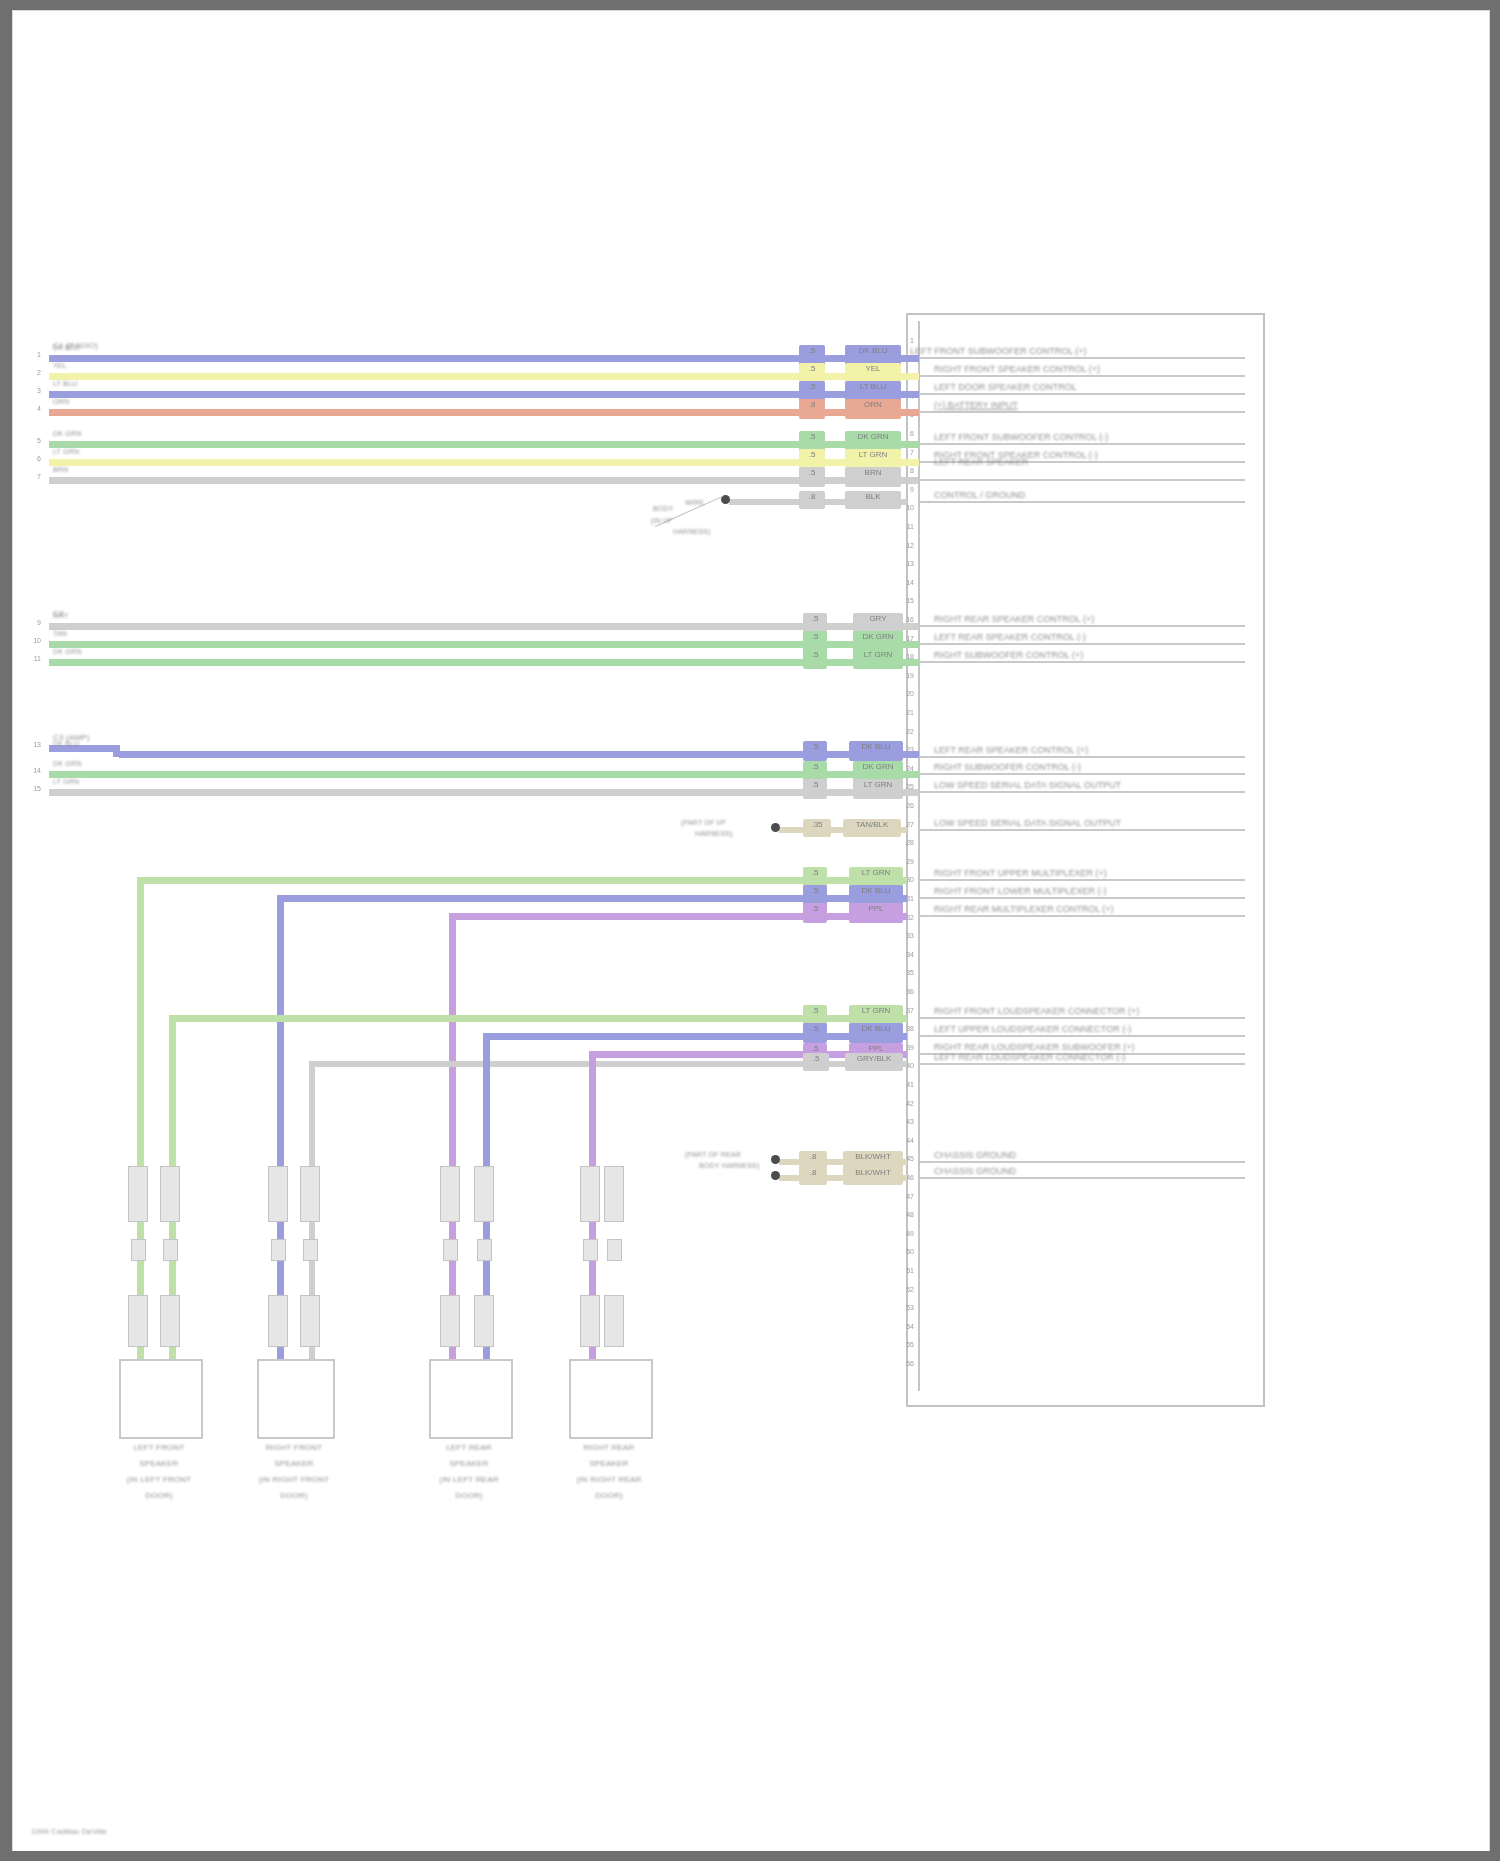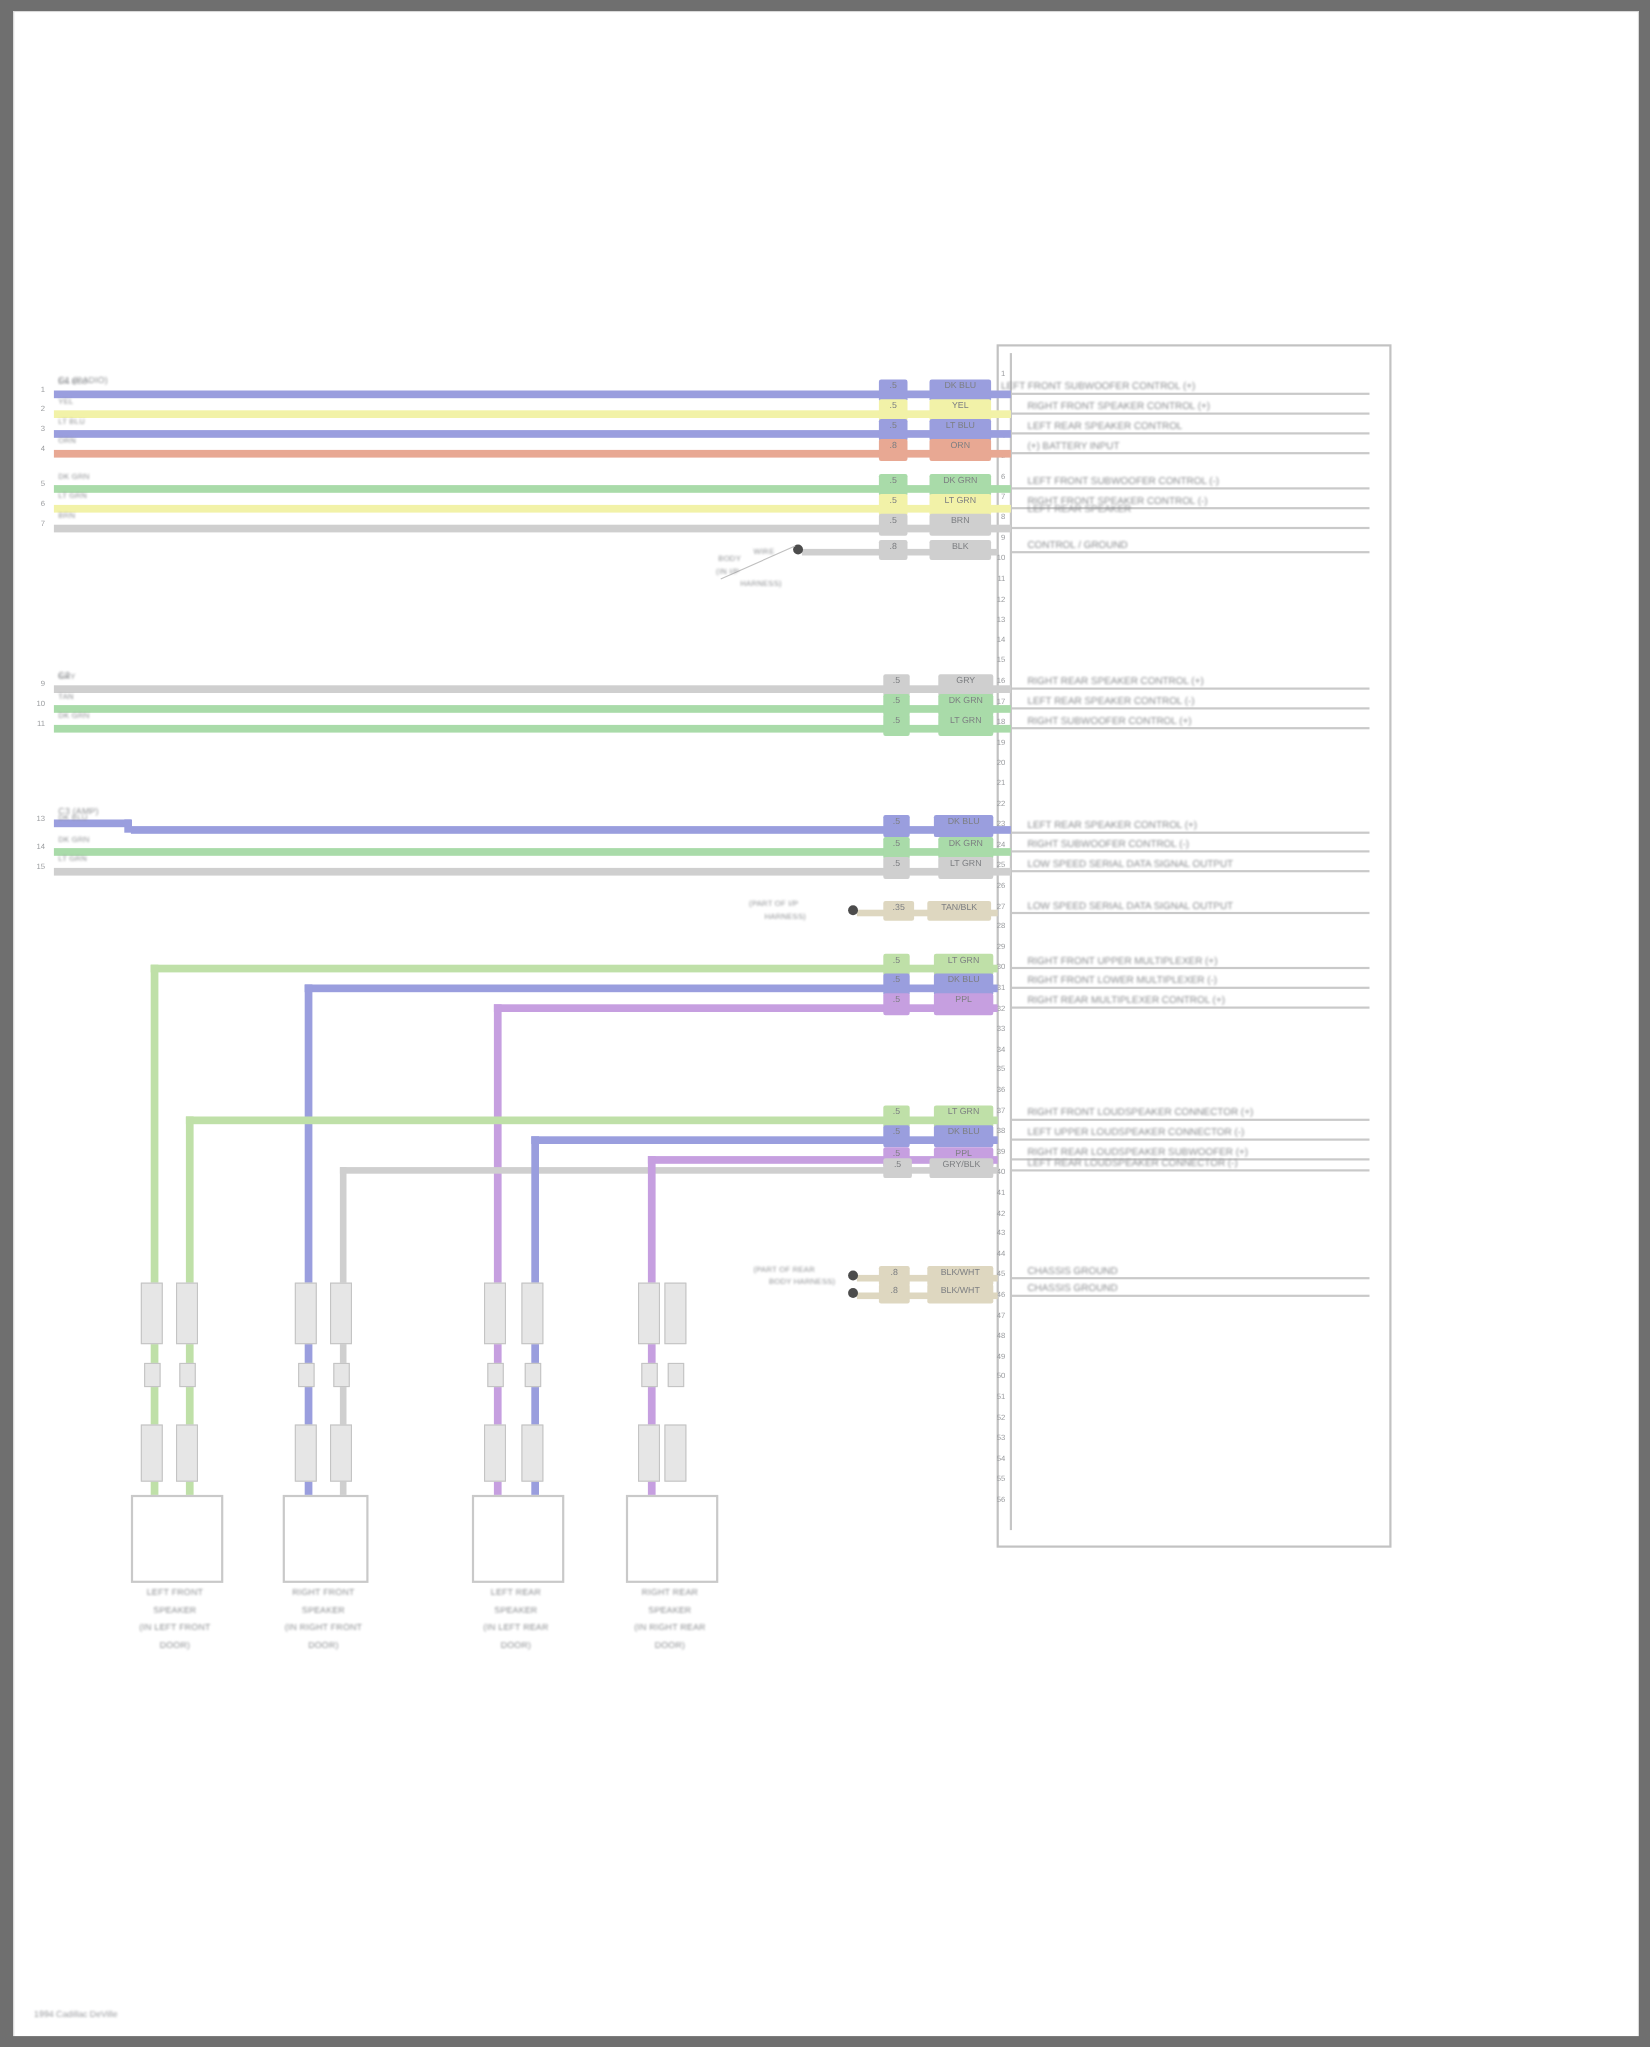--- a/index.html
+++ b/index.html
@@ -158,28 +158,28 @@
         <div class="chip" style="left:786px;top:352px;width:22px;height:20px;background:#f2f2a8;">.5</div>
         <div class="chip" style="left:832px;top:352px;width:52px;height:20px;background:#f2f2a8;">YEL</div>
         <div class="pinline" style="left:907px;top:364px;width:325px;"></div>
         <div class="pindesc" style="left:921px;top:353px;">RIGHT FRONT SPEAKER CONTROL (+)</div>
         <div class="hwire" style="left:36px;top:380px;width:870px;height:7px;background:#9a9ede;"></div>
         <div class="pinnum" style="left:14px;top:376px;width:14px;text-align:right;">3</div>
         <div class="lbl s7" style="left:40px;top:369px;">LT BLU</div>
         <div class="chip" style="left:786px;top:370px;width:22px;height:20px;background:#9a9ede;">.5</div>
         <div class="chip" style="left:832px;top:370px;width:52px;height:20px;background:#9a9ede;">LT BLU</div>
         <div class="pinline" style="left:907px;top:382px;width:325px;"></div>
-        <div class="pindesc" style="left:921px;top:371px;">LEFT REAR SPEAKER CONTROL</div>
+        <div class="pindesc" style="left:921px;top:371px;">LEFT DOOR SPEAKER CONTROL</div>
         <div class="hwire" style="left:36px;top:398px;width:870px;height:7px;background:#e8a893;"></div>
         <div class="pinnum" style="left:14px;top:394px;width:14px;text-align:right;">4</div>
         <div class="lbl s7" style="left:40px;top:387px;">ORN</div>
         <div class="chip" style="left:786px;top:388px;width:22px;height:20px;background:#e8a893;">.8</div>
         <div class="chip" style="left:832px;top:388px;width:52px;height:20px;background:#e8a893;">ORN</div>
         <div class="pinline" style="left:907px;top:400px;width:325px;"></div>
-        <div class="pindesc" style="left:921px;top:389px;">(+) BATTERY INPUT</div>
+        <div class="pindesc" style="left:921px;top:389px;text-decoration:underline;">(+) BATTERY INPUT</div>
         <div class="hwire" style="left:36px;top:430px;width:870px;height:7px;background:#a9dba9;"></div>
         <div class="pinnum" style="left:14px;top:426px;width:14px;text-align:right;">5</div>
         <div class="lbl s7" style="left:40px;top:419px;">DK GRN</div>
         <div class="chip" style="left:786px;top:420px;width:22px;height:20px;background:#a9dba9;">.5</div>
         <div class="chip" style="left:832px;top:420px;width:52px;height:20px;background:#a9dba9;">DK GRN</div>
         <div class="pinline" style="left:907px;top:432px;width:325px;"></div>
         <div class="pindesc" style="left:921px;top:421px;">LEFT FRONT SUBWOOFER CONTROL (-)</div>
         <div class="hwire" style="left:36px;top:448px;width:870px;height:7px;background:#f2f2a8;"></div>
         <div class="pinnum" style="left:14px;top:444px;width:14px;text-align:right;">6</div>
         <div class="lbl s7" style="left:40px;top:437px;">LT GRN</div>

